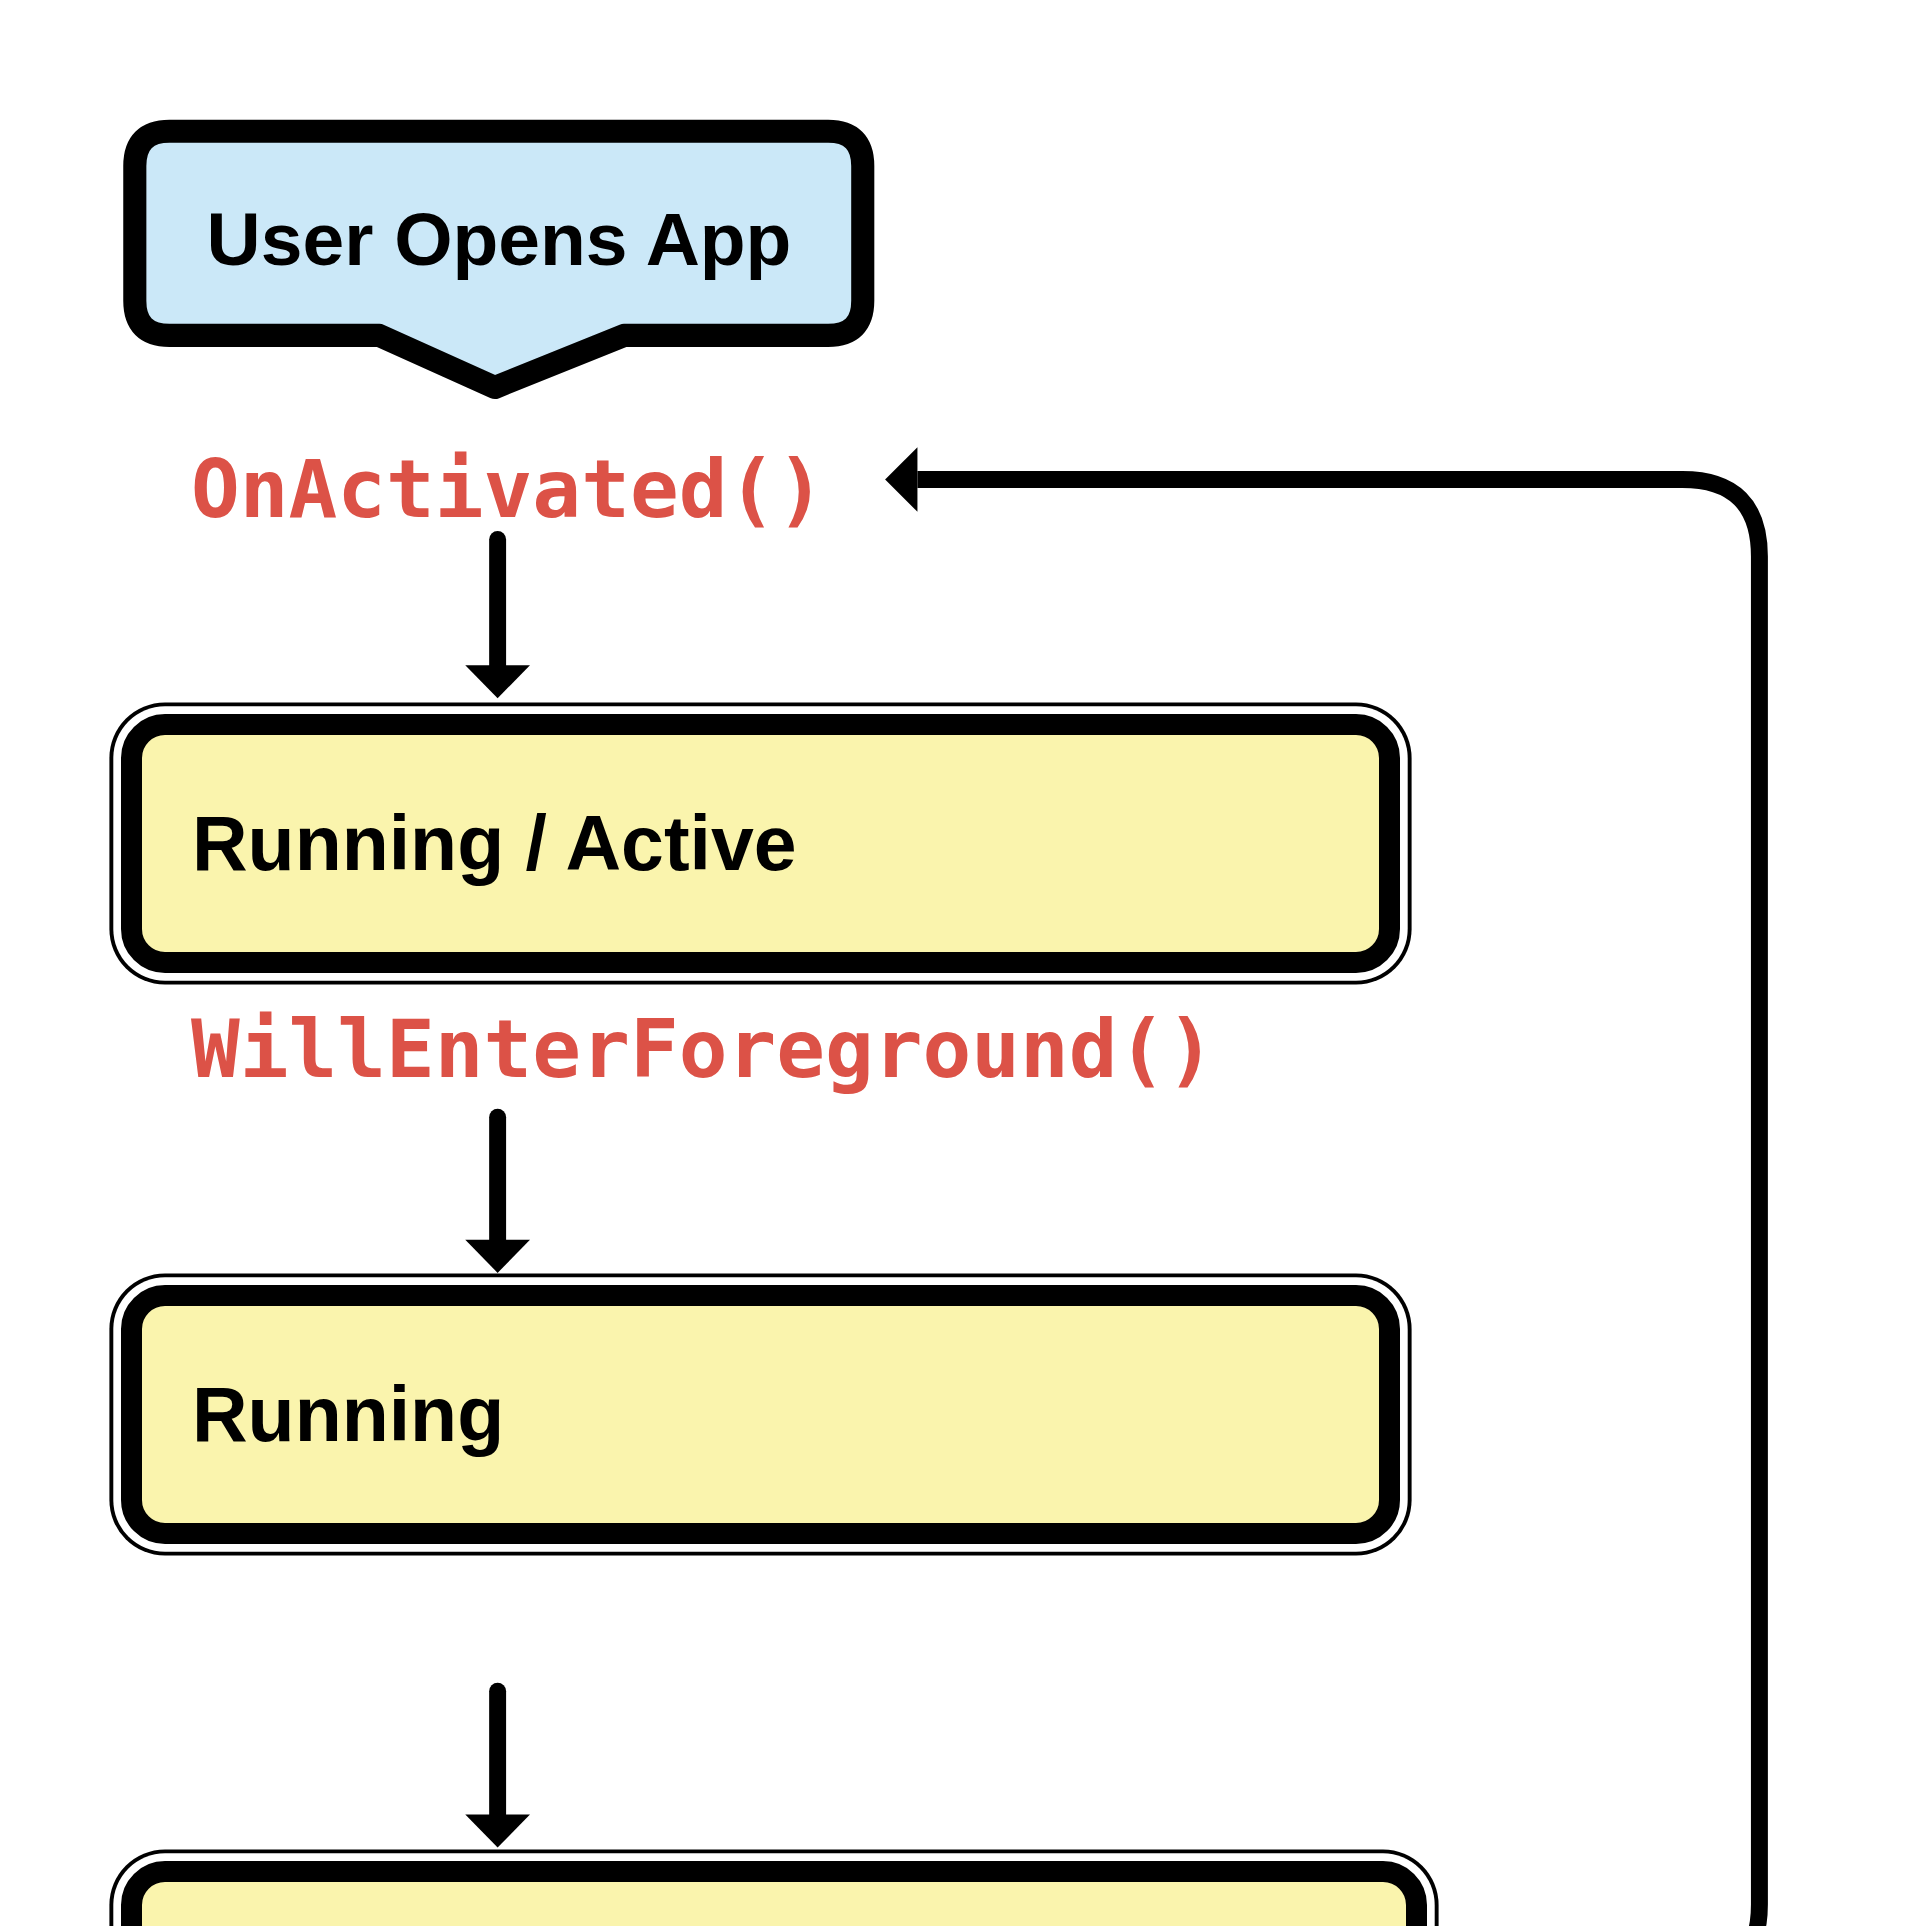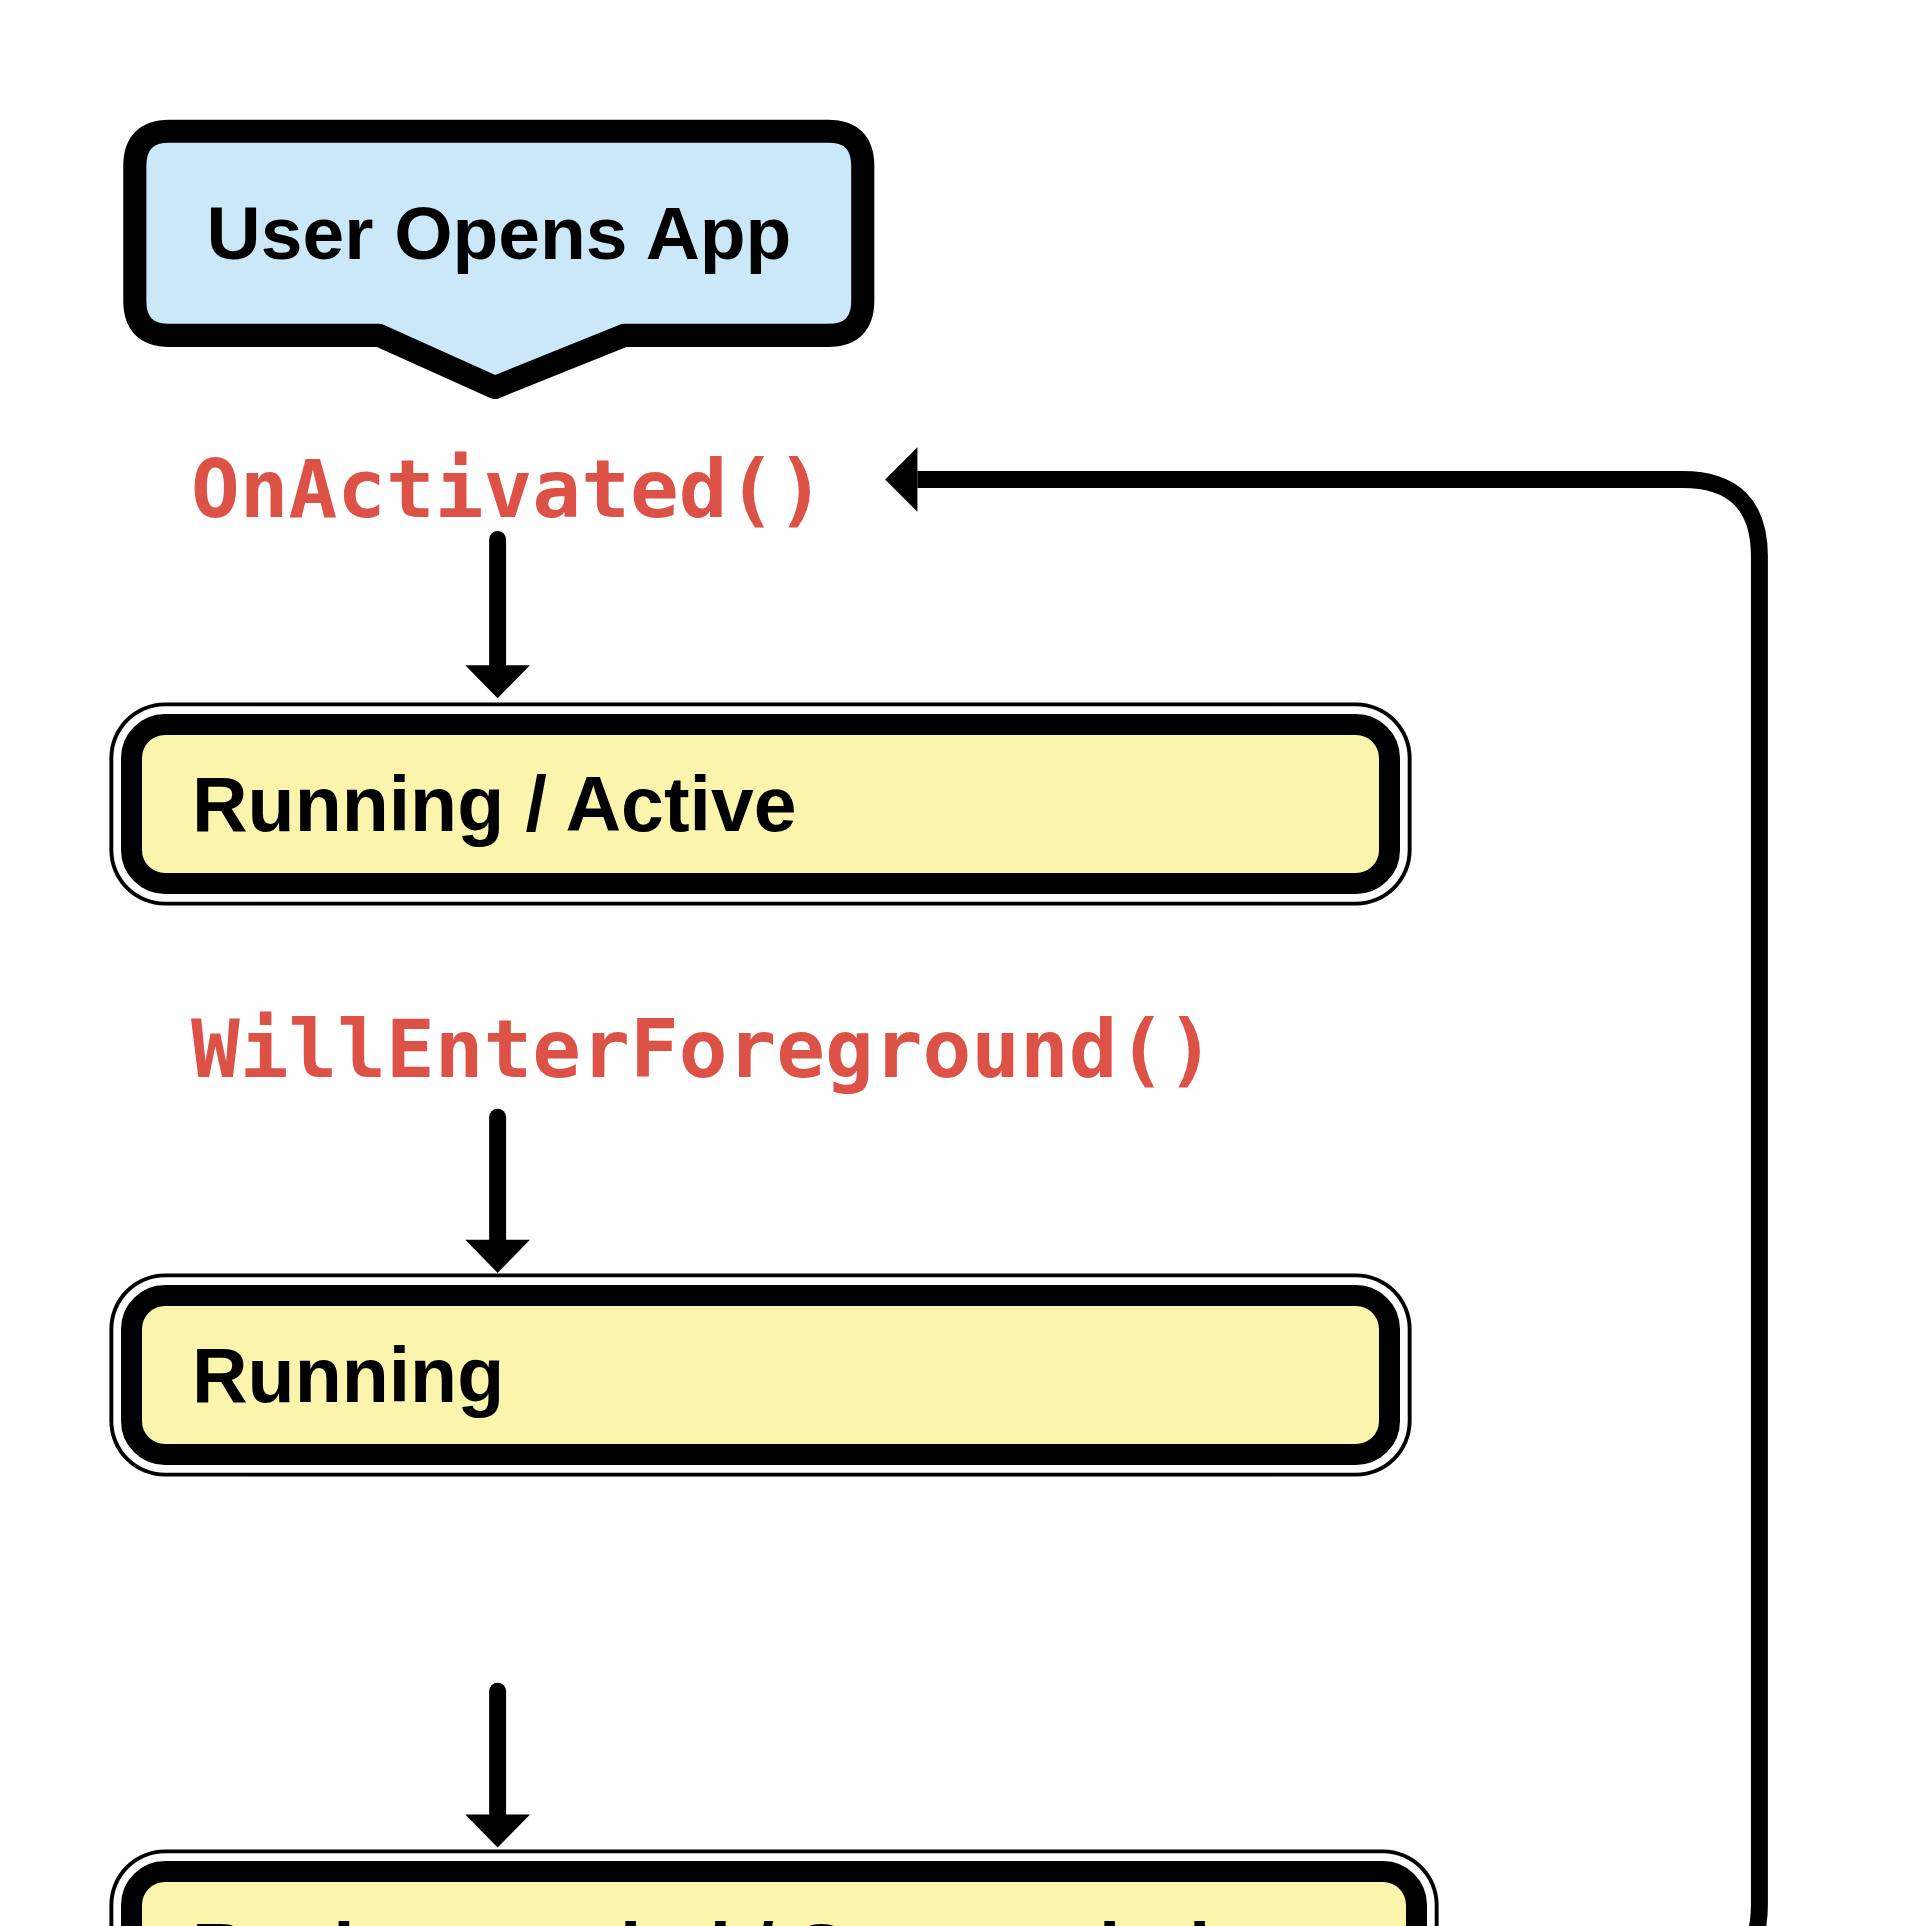--- a/index.html
+++ b/index.html
@@ -14,37 +14,37 @@
   #canvas{position:relative;width:1905px;height:2785px;background:#fff;}
 
   #connector-layer{position:absolute;left:0;top:0;width:1905px;height:2785px;}
 
   .bubble-shape{fill:var(--bubble-fill);stroke:var(--line);stroke-width:60;stroke-linejoin:round;}
   .shaft{stroke:var(--line);stroke-width:44;stroke-linecap:round;fill:none;}
   .loop-path{stroke:var(--line);stroke-width:44;fill:none;}
   .head{fill:var(--line);stroke:none;}
 
   .bubble-label{
-    position:absolute;left:135px;top:131px;width:728px;height:204px;
+    position:absolute;left:135px;top:137px;width:728px;height:204px;
     display:flex;align-items:center;justify-content:center;
     font-size:75px;font-weight:bold;color:#000;white-space:nowrap;
   }
 
   .event-label{
     position:absolute;height:81px;line-height:81px;
     font-family:"DejaVu Sans Mono",monospace;font-weight:bold;font-size:81px;
     color:var(--event-text);white-space:nowrap;
   }
   #event-on-activated          {left:191px; top:439px;margin-top:10px;}
   #event-on-resign-activation  {left:191px; top:1009px;}
   #event-will-enter-foreground {left:596px;top:1125px;}
   #event-did-enter-background  {left:191px; top:1583px;}
 
   .state-box{
-    position:absolute;left:121px;width:1279px;height:180px;box-sizing:border-box;
+    position:absolute;left:121px;width:1279px;height:259px;box-sizing:border-box;
     background:var(--state-fill);
     border:21px solid var(--line);border-radius:44px;
     box-shadow:0 0 0 7.7px #ffffff,0 0 0 11.6px var(--line);
     display:flex;align-items:center;padding-left:50px;
     font-size:77px;font-weight:bold;color:#000;white-space:nowrap;
   }
   #state-box-running     {top:714px;}
   #state-box-inactive    {top:1285px;}
   #state-box-backgrounded{top:1861px;width:1306px;}
 </style>

